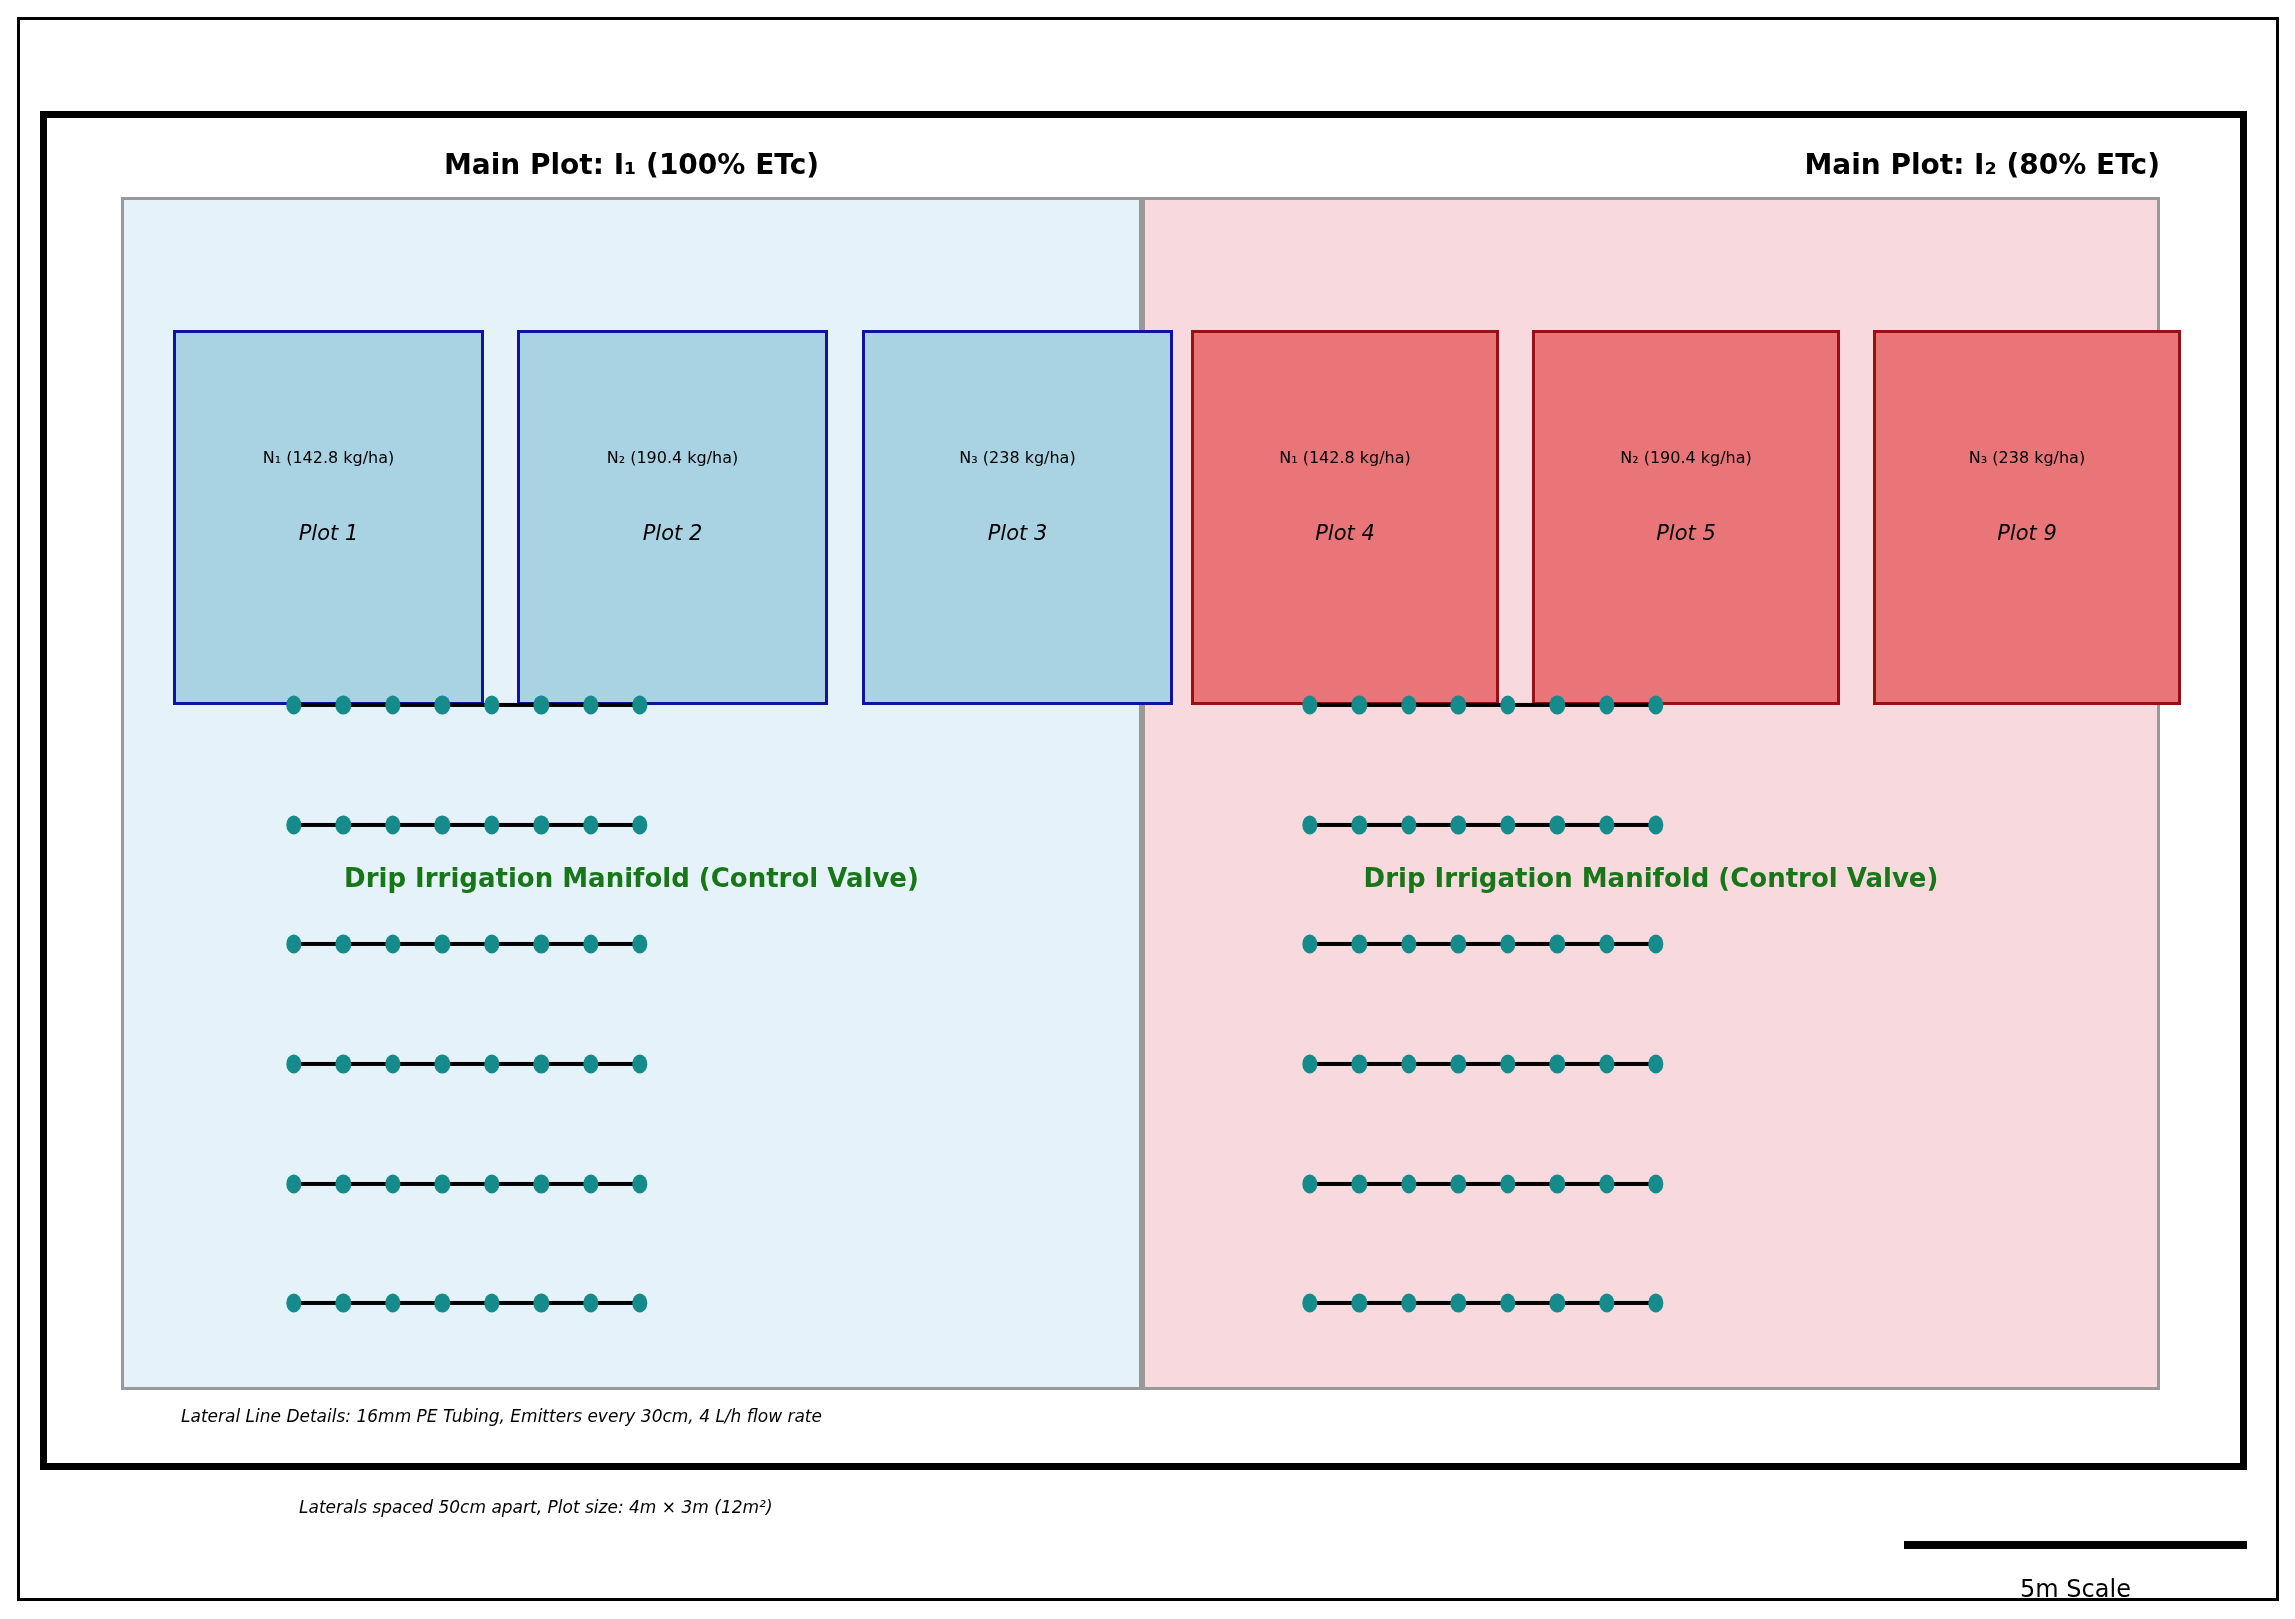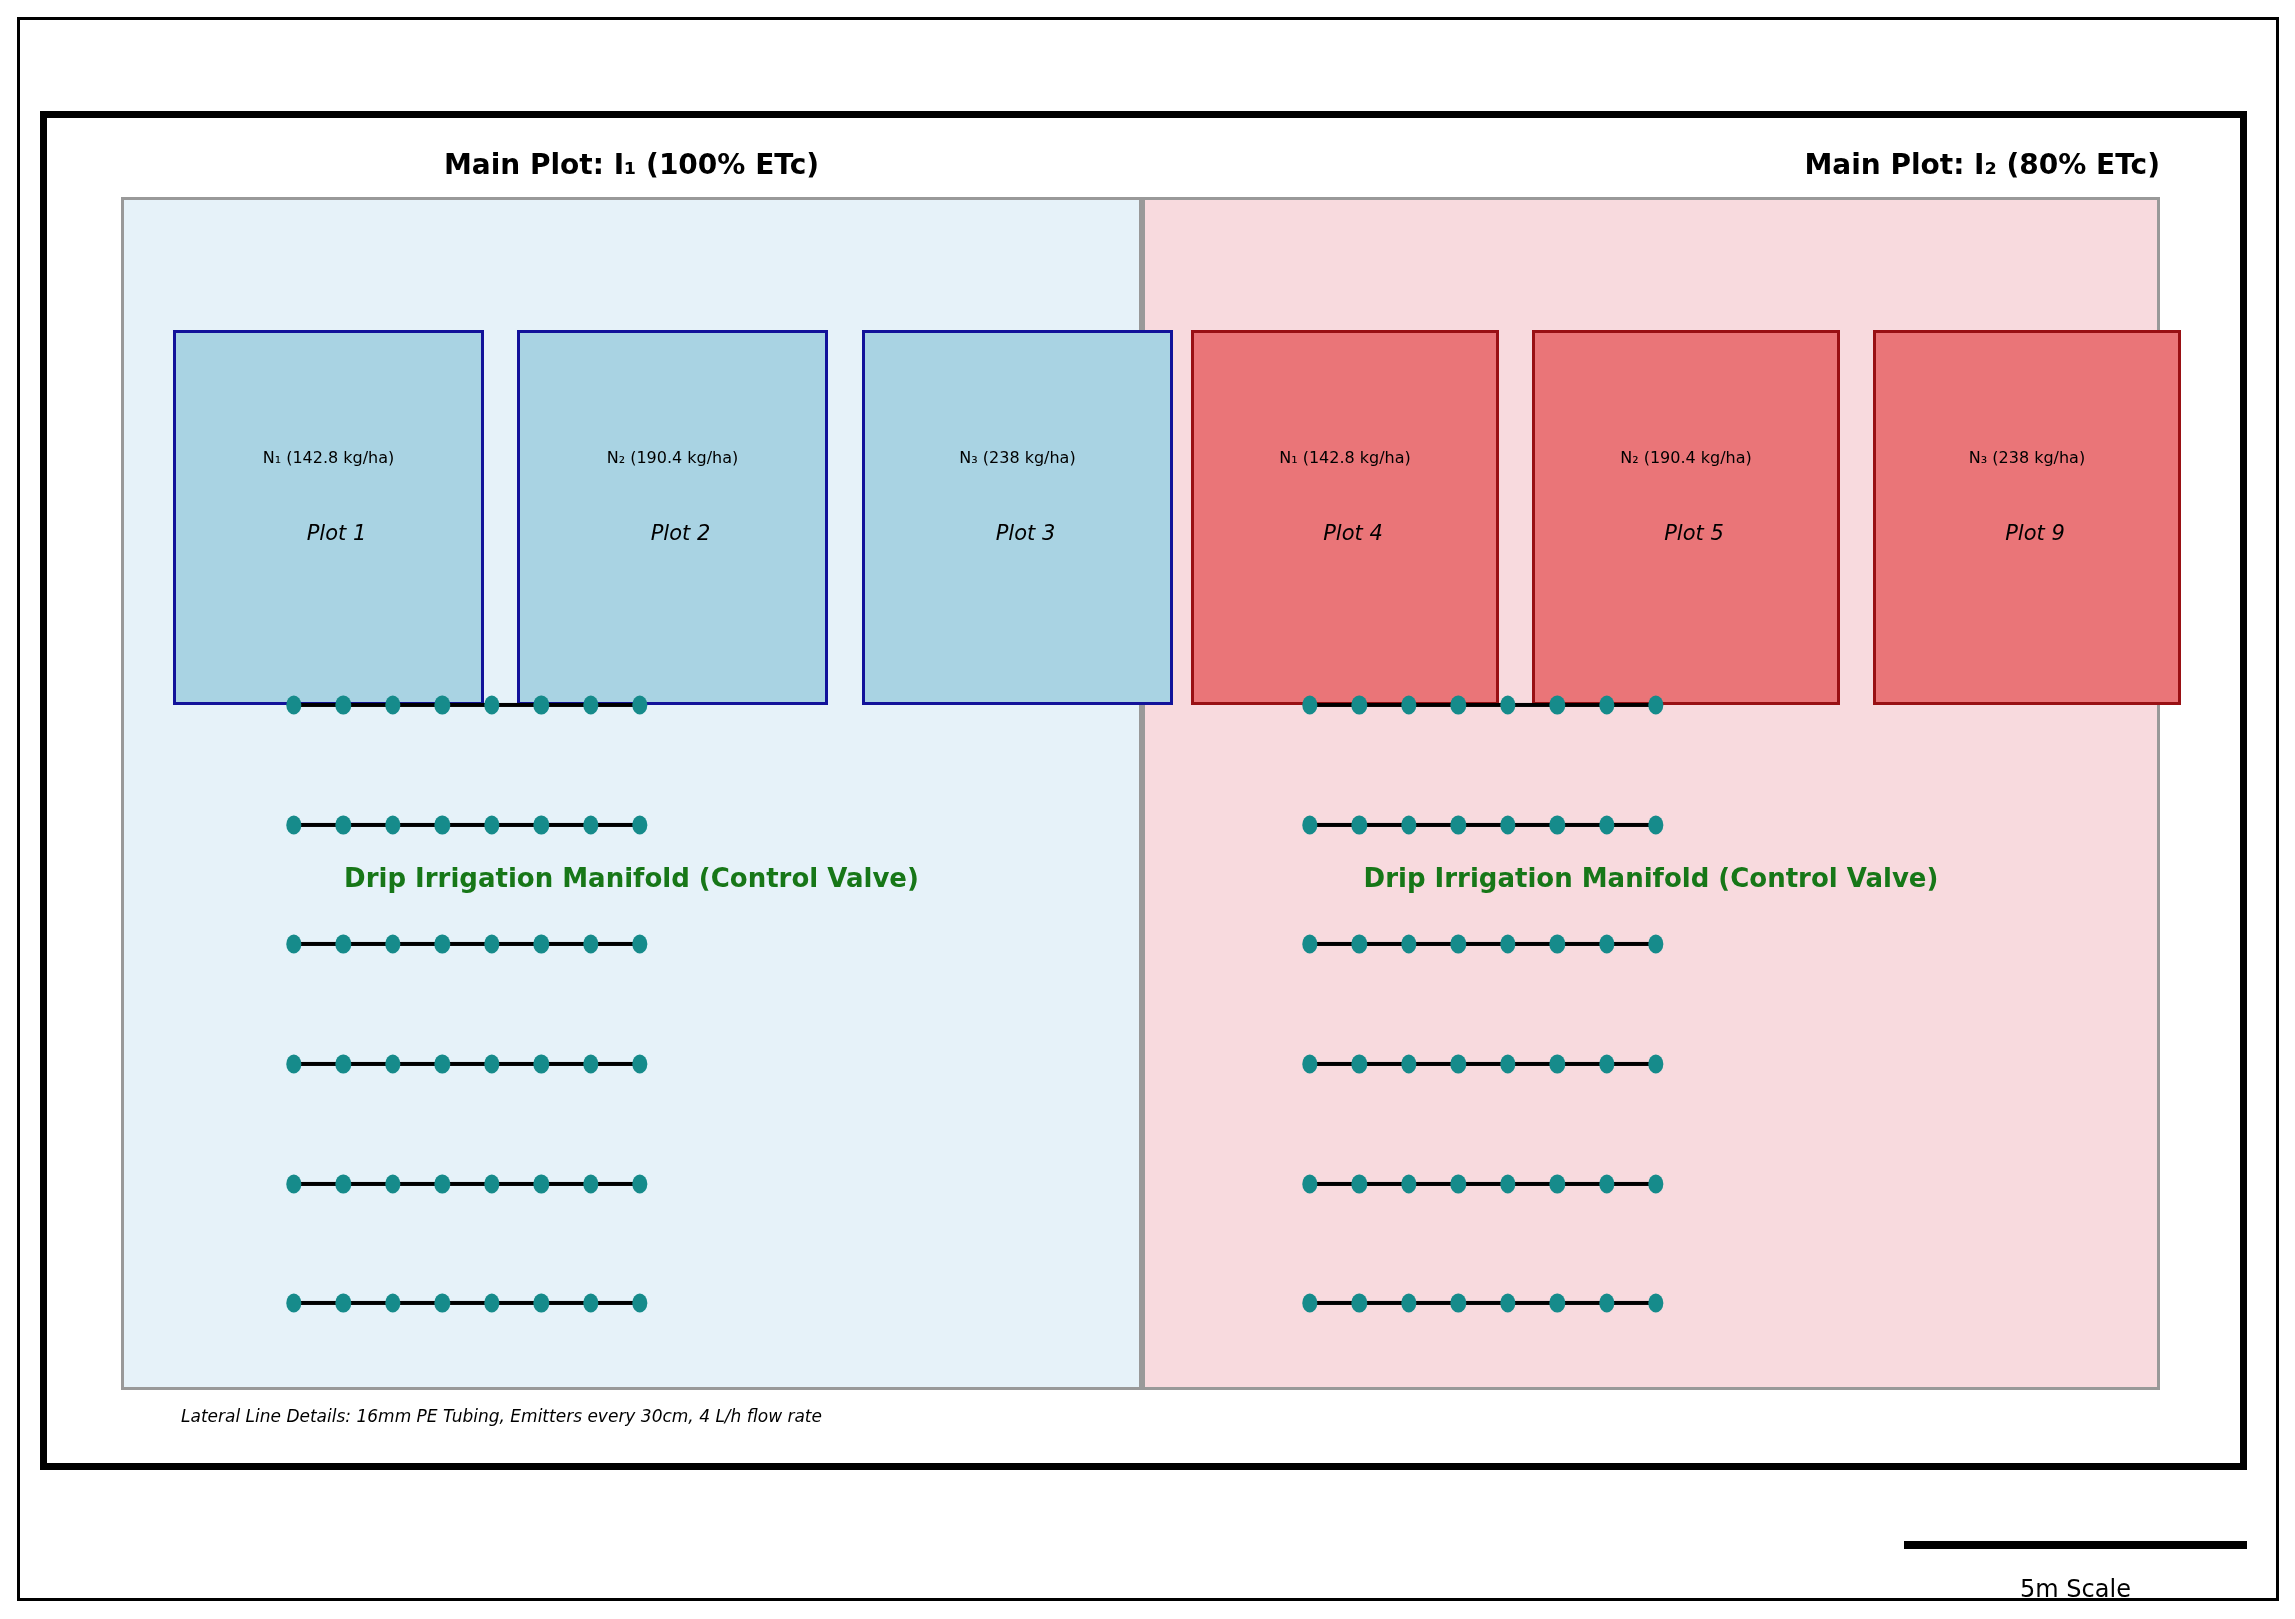--- a/index.html
+++ b/index.html
@@ -45,21 +45,21 @@
   .plot-box.red {
     width: 308px; background: var(--i2-subplot, #ea7578);
     border: 3.6px solid var(--i2-border, #991014);
   }
   .plot-treatment {
     position: absolute; top: 115px; left: 0; width: 100%;
     text-align: center; font-size: 16px;
   }
   .plot-name {
     position: absolute; top: 188px; left: 0; width: 100%;
-    text-align: center; font-size: 21px; font-style: italic; padding-left: 8px;
+    text-align: center; font-size: 21px; font-style: italic;
   }
 
   .lateral { position: absolute; width: 346px; height: 19px; }
   .lateral .tube {
     position: absolute; left: 0; top: 50%; width: 100%; height: 4.1px;
     transform: translateY(-50%); background: #000;
   }
   .lateral .dot {
     position: absolute; top: 50%; width: 15.4px; height: 19px;
     transform: translate(-50%, -50%); border-radius: 50%;
@@ -260,18 +260,19 @@
         <div class="dot" style="left: 28.5714%;"></div>
         <div class="dot" style="left: 42.8571%;"></div>
         <div class="dot" style="left: 57.1429%;"></div>
         <div class="dot" style="left: 71.4286%;"></div>
         <div class="dot" style="left: 85.7143%;"></div>
         <div class="dot" style="left: 100%;"></div>
       </div>
     </div>
 
   <div class="note n1">Lateral Line Details: 16mm PE Tubing, Emitters every 30cm, 4 L/h flow rate</div>
+  <div class="note n2">Laterals spaced 50cm apart, Plot size: 4m × 3m (12m²)</div>
 
   <div class="scale-bar"></div>
   <div class="scale-label">5m Scale</div>
 
 </div>
 
 
 </body></html>

